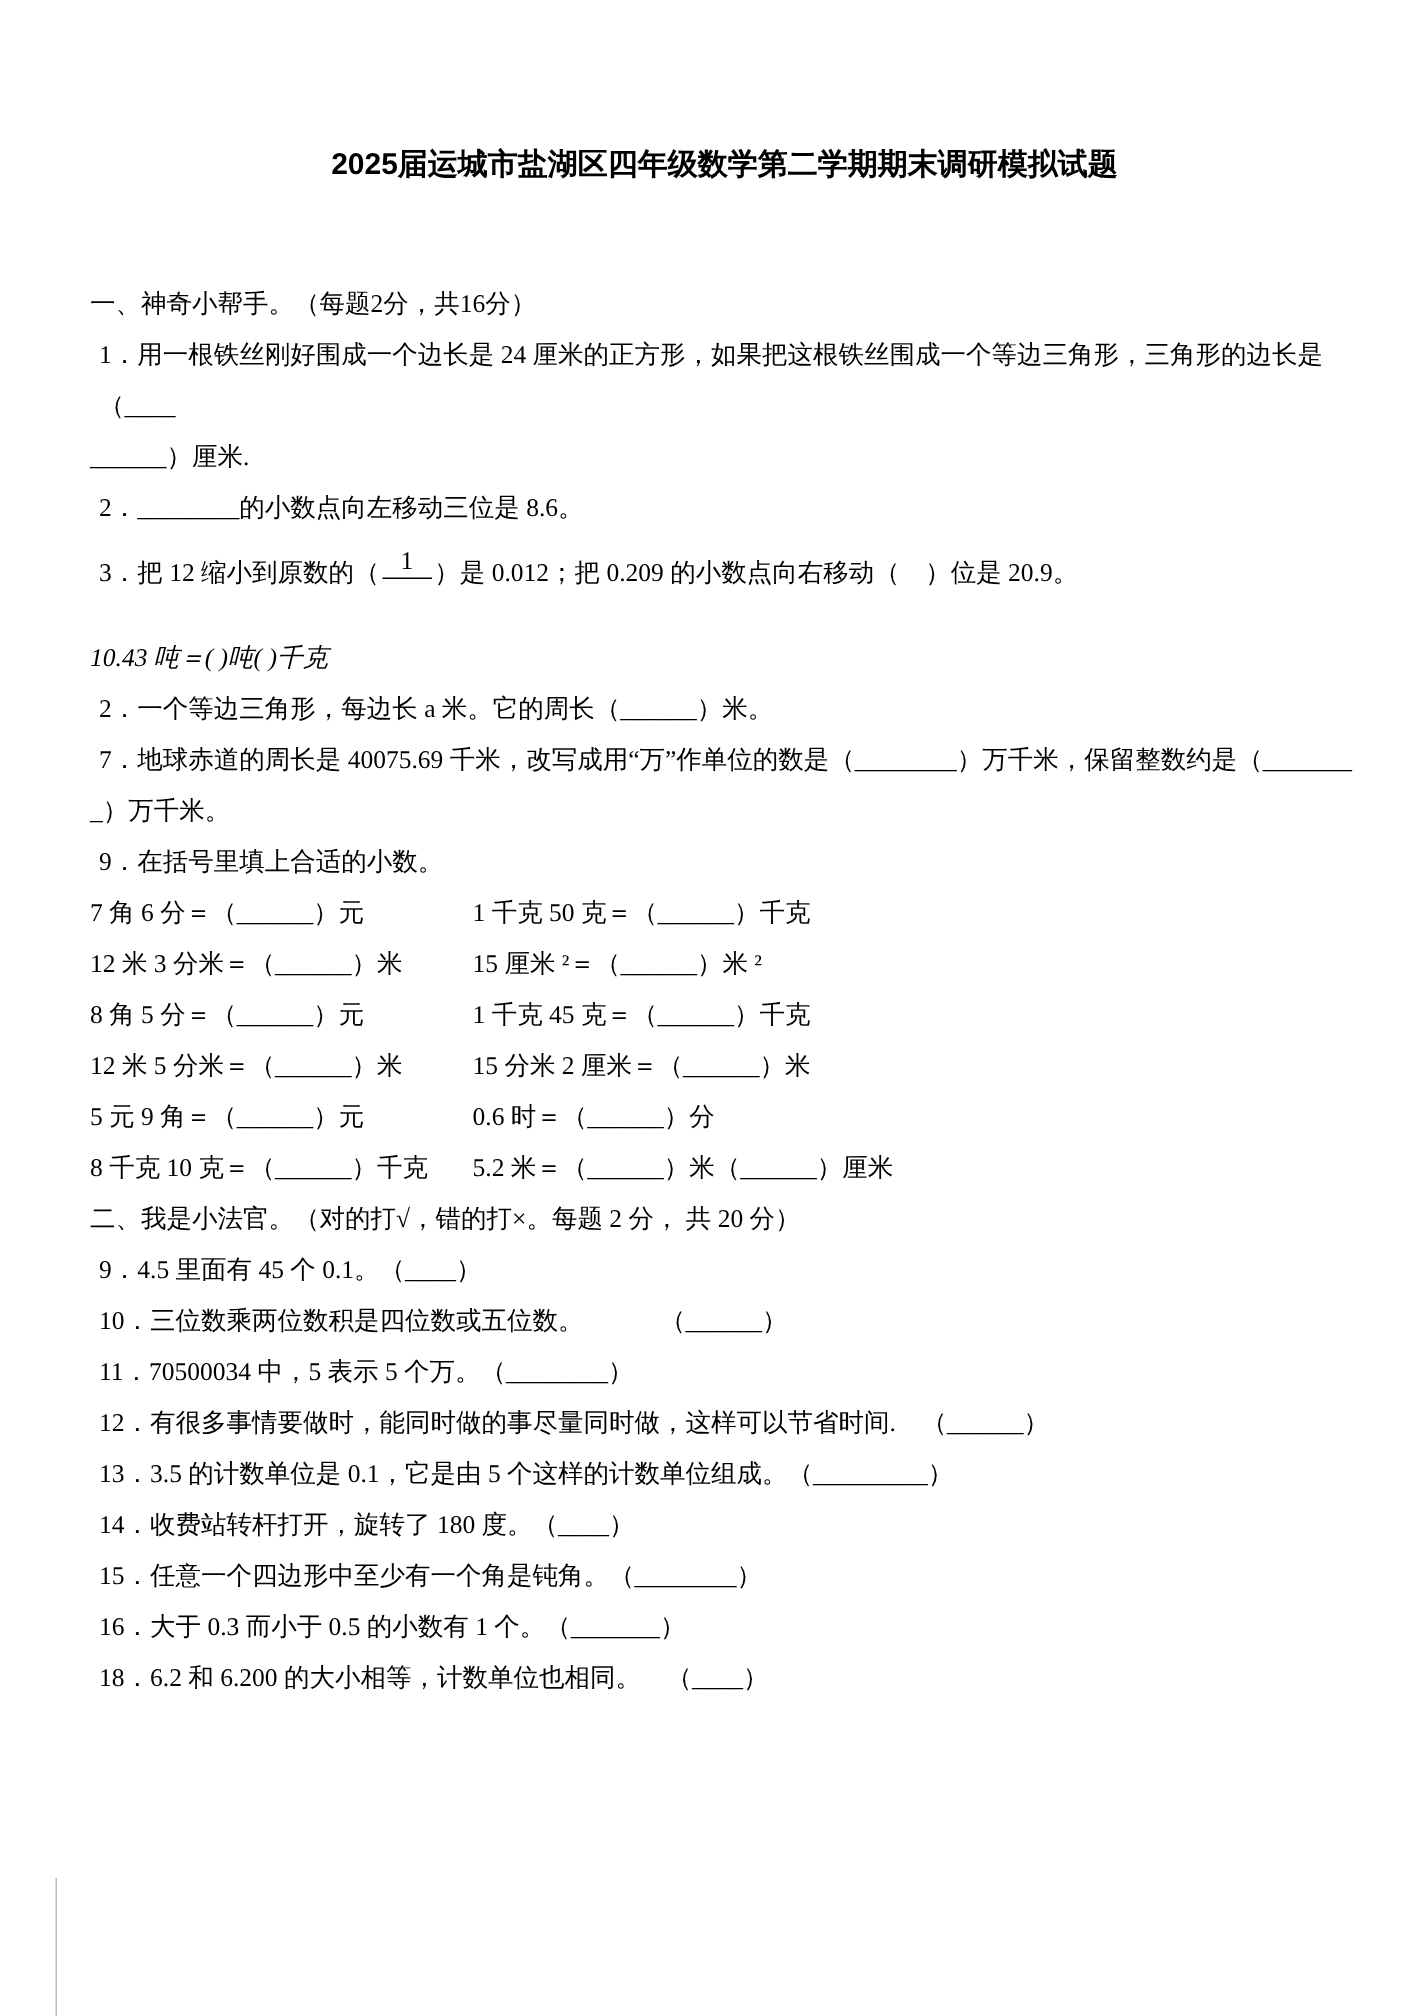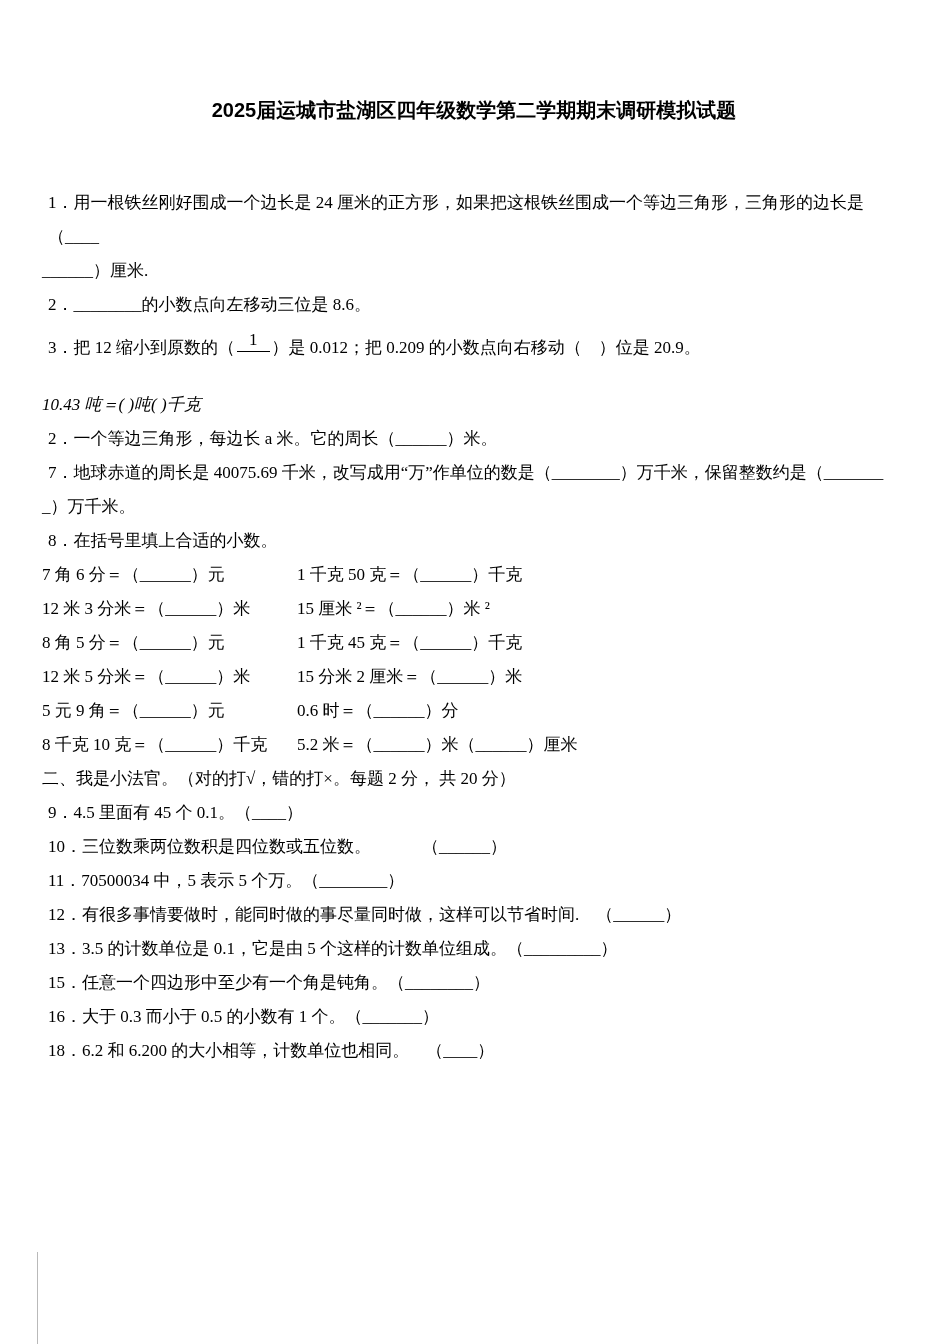--- a/index.html
+++ b/index.html
@@ -12,20 +12,21 @@
     height: 1344px;
     position: relative;
     overflow: hidden;
     color: #000;
     font-family: "Liberation Serif", "DejaVu Serif", serif;
     font-size: 17px;
   }
   .page {
     padding: 96px 44px 0 42px;
     box-sizing: border-box;
+    margin-left: 18px;
   }
   .title {
     text-align: center;
     font-weight: bold;
     font-size: 20px;
     font-family: "Liberation Sans", "DejaVu Sans", sans-serif;
     margin: 0 0 62px 0;
     line-height: 28px;
   }
   .line {
@@ -86,40 +87,42 @@
     width: 1px;
     background: #b9b9b9;
   }
 </style>
 </head>
 <body>
 
 <div class="page">
   <h1 class="title">2025届运城市盐湖区四年级数学第二学期期末调研模拟试题</h1>
   <div>
+      <div class="line"><span>一、神奇小帮手。（每题2分，共16分）</span></div>
       <div class="line indent"><span>1．用一根铁丝刚好围成一个边长是 24 厘米的正方形，如果把这根铁丝围成一个等边三角形，三角形的边长是（____</span></div>
       <div class="line"><span>______）厘米.</span></div>
       <div class="line indent"><span>2．________的小数点向左移动三位是 8.6。</span></div>
       <div class="line indent gap-sm"><span>3．把 12 缩小到原数的（</span><span class="frac"><span class="num">1</span><span class="den">　</span></span><span>）是 0.012；把 0.209 的小数点向右移动（　）位是 20.9。</span></div>
       <div class="line gap-md"><span>10.43 吨＝(  )吨(  )千克</span></div>
       <div class="line indent"><span>2．一个等边三角形，每边长 a 米。它的周长（______）米。</span></div>
       <div class="line indent"><span>7．地球赤道的周长是 40075.69 千米，改写成用“万”作单位的数是（________）万千米，保留整数约是（_______</span></div>
       <div class="line"><span>_）万千米。</span></div>
-      <div class="line indent"><span>8．在括号里填上合适的小数。</span></div>
+      <div class="line indent"><span>9．在括号里填上合适的小数。</span></div>
       <div class="line"><span class="col">7 角 6 分＝（______）元</span><span>1 千克 50 克＝（______）千克</span></div>
       <div class="line"><span class="col">12 米 3 分米＝（______）米</span><span>15 厘米 ²＝（______）米 ²</span></div>
       <div class="line"><span class="col">8 角 5 分＝（______）元</span><span>1 千克 45 克＝（______）千克</span></div>
       <div class="line"><span class="col">12 米 5 分米＝（______）米</span><span>15 分米 2 厘米＝（______）米</span></div>
       <div class="line"><span class="col">5 元 9 角＝（______）元</span><span>0.6 时＝（______）分</span></div>
       <div class="line"><span class="col">8 千克 10 克＝（______）千克</span><span>5.2 米＝（______）米（______）厘米</span></div>
       <div class="line"><span>二、我是小法官。（对的打√，错的打×。每题 2 分， 共 20 分）</span></div>
       <div class="line indent"><span>9．4.5 里面有 45 个 0.1。（____）</span></div>
       <div class="line indent"><span>10．三位数乘两位数积是四位数或五位数。　　　（______）</span></div>
       <div class="line indent"><span>11．70500034 中，5 表示 5 个万。（________）</span></div>
       <div class="line indent"><span>12．有很多事情要做时，能同时做的事尽量同时做，这样可以节省时间.　（______）</span></div>
       <div class="line indent"><span>13．3.5 的计数单位是 0.1，它是由 5 个这样的计数单位组成。（_________）</span></div>
+      <div class="line indent"><span>14．收费站转杆打开，旋转了 180 度。（____）</span></div>
       <div class="line indent"><span>15．任意一个四边形中至少有一个角是钝角。（________）</span></div>
       <div class="line indent"><span>16．大于 0.3 而小于 0.5 的小数有 1 个。（_______）</span></div>
       <div class="line indent"><span>18．6.2 和 6.200 的大小相等，计数单位也相同。　（____）</span></div>
     </div>
 </div>
 
 <div class="left-rule"></div>
 
 </body></html>

